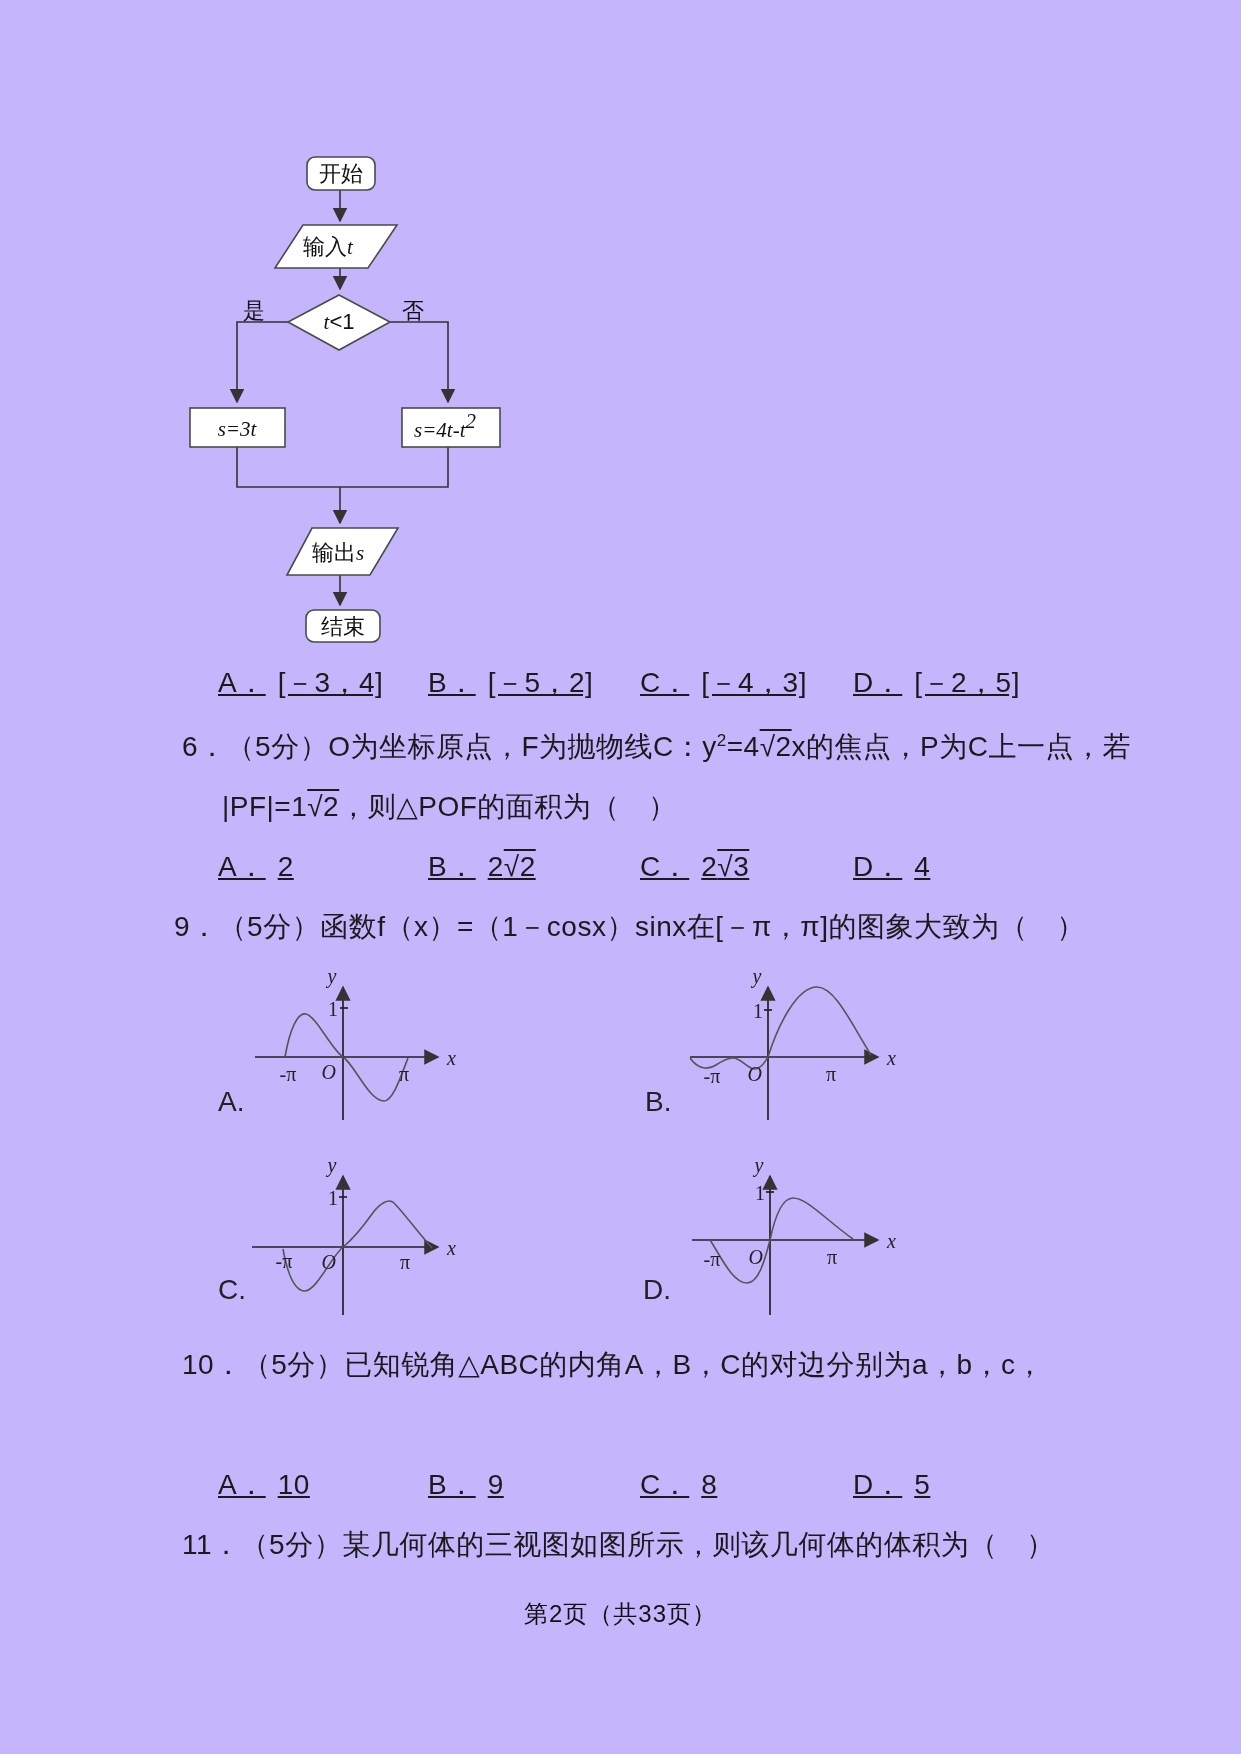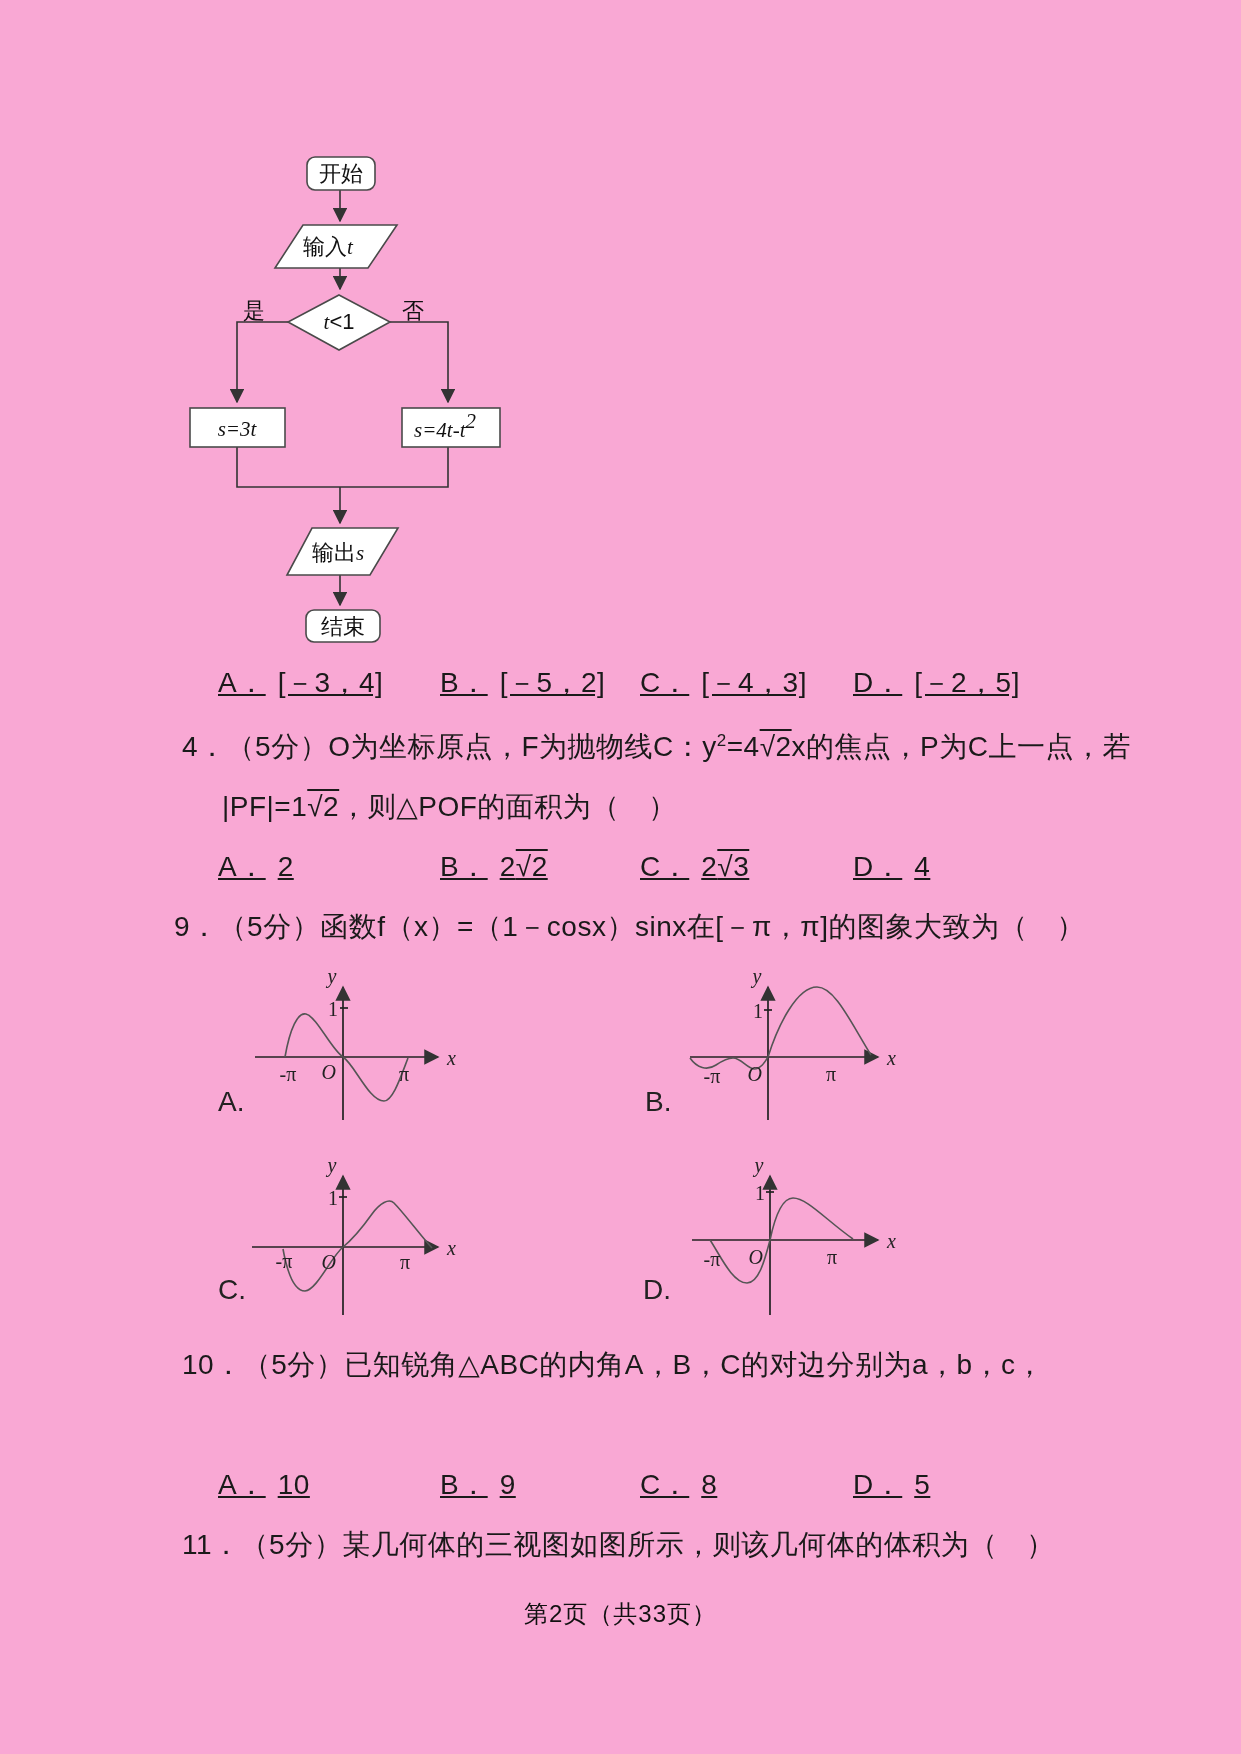--- a/index.html
+++ b/index.html
@@ -1,24 +1,24 @@
 <!DOCTYPE html>
 <html><head>
 <meta charset="utf-8">
 <style>
   html,body{margin:0;padding:0;background:#ffffff;}
   .page{
-    position:relative;width:1241px;height:1754px;background:#f9a8d4;
+    position:relative;width:1241px;height:1754px;background:#c4b5fd;
     font-family:"Liberation Sans","DejaVu Sans",sans-serif;color:#1a1a1a;overflow:hidden;
   }
   .line{position:absolute;font-size:28px;white-space:nowrap;letter-spacing:.5px;}
   .optrow{position:absolute;left:0;top:0;width:100%;height:40px;}
   .opt{position:absolute;font-size:28px;white-space:nowrap;letter-spacing:.5px;text-decoration:underline;}
   .okey{margin-right:12px;}
-  .c1{left:218px}.c2{left:440px}.c3{left:640px}.c4{left:853px}
+  .c1{left:218px}.c2{left:428px}.c3{left:640px}.c4{left:853px}
   sup{font-size:17px;}
   .rad{text-decoration:overline;}
   .glabel{position:absolute;font-size:28px;color:#222;}
   .footer{position:absolute;top:1598px;left:0;width:100%;text-align:center;
           font-size:24px;color:#111;letter-spacing:1px;}
   
   svg{position:absolute;overflow:visible;}
   .fc-shape{fill:#ffffff;stroke:#4a4a4a;stroke-width:1.6;}
   .fc-line{fill:none;stroke:#333;stroke-width:1.6;}
   .fc-cjk{font-family:"Liberation Sans","DejaVu Sans",sans-serif;font-size:22px;fill:#111;}
@@ -97,21 +97,21 @@
   </svg>
 
   <div class="optrow" style="top:664px">
     <span class="opt c1"><span class="okey">A．</span><span>[－3，4]</span></span>
     <span class="opt c2"><span class="okey">B．</span><span>[－5，2]</span></span>
     <span class="opt c3"><span class="okey">C．</span><span>[－4，3]</span></span>
     <span class="opt c4"><span class="okey">D．</span><span>[－2，5]</span></span>
   </div>
 
   <div class="line" style="left:182px;top:728px">
-    <span>4．（5分）O为坐标原点，F为抛物线C：y</span><sup>2</sup><span>=4</span><span class="rad">√2</span><span>x的焦点，P为C上一点，若</span>
+    <span>6．（5分）O为坐标原点，F为抛物线C：y</span><sup>2</sup><span>=4</span><span class="rad">√2</span><span>x的焦点，P为C上一点，若</span>
   </div>
   <div class="line" style="left:222px;top:788px">
     <span>|PF|=1</span><span class="rad">√2</span><span>，则△POF的面积为（　）</span>
   </div>
   <div class="optrow" style="top:848px">
     <span class="opt c1"><span class="okey">A．</span><span>2</span><span class="rad"></span></span>
     <span class="opt c2"><span class="okey">B．</span><span>2</span><span class="rad">√2</span></span>
     <span class="opt c3"><span class="okey">C．</span><span>2</span><span class="rad">√3</span></span>
     <span class="opt c4"><span class="okey">D．</span><span>4</span><span class="rad"></span></span>
   </div>

